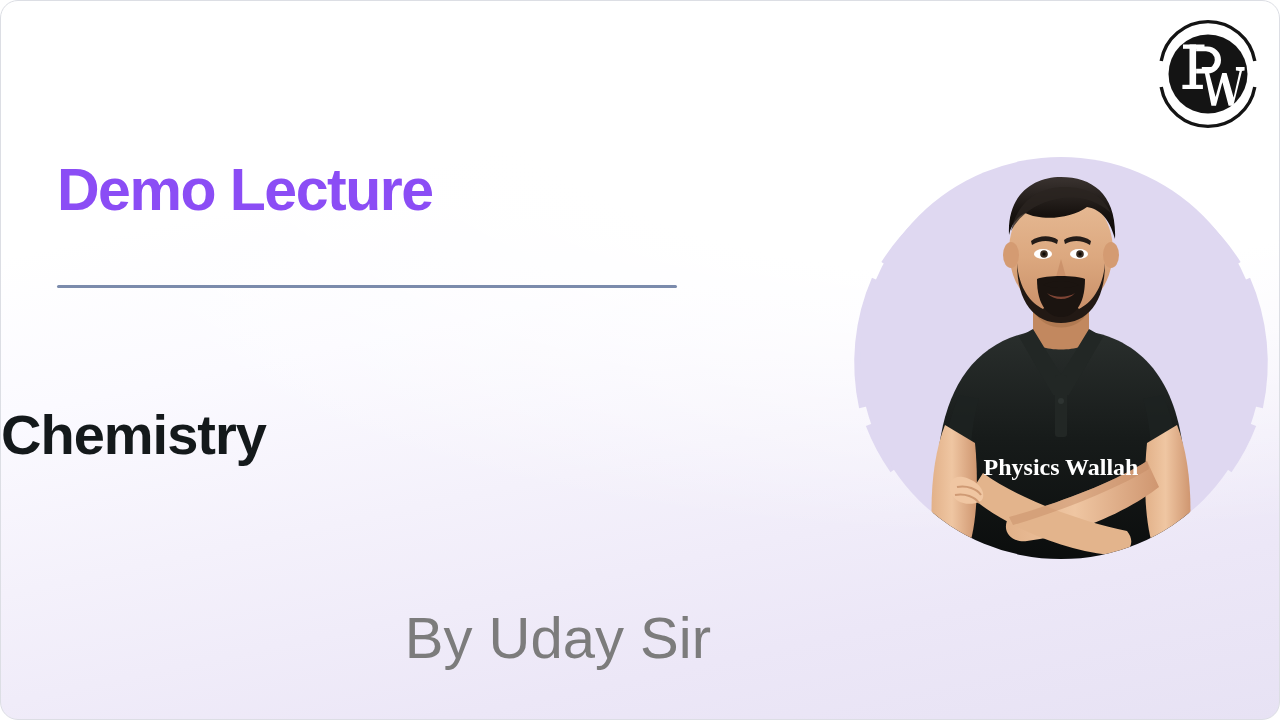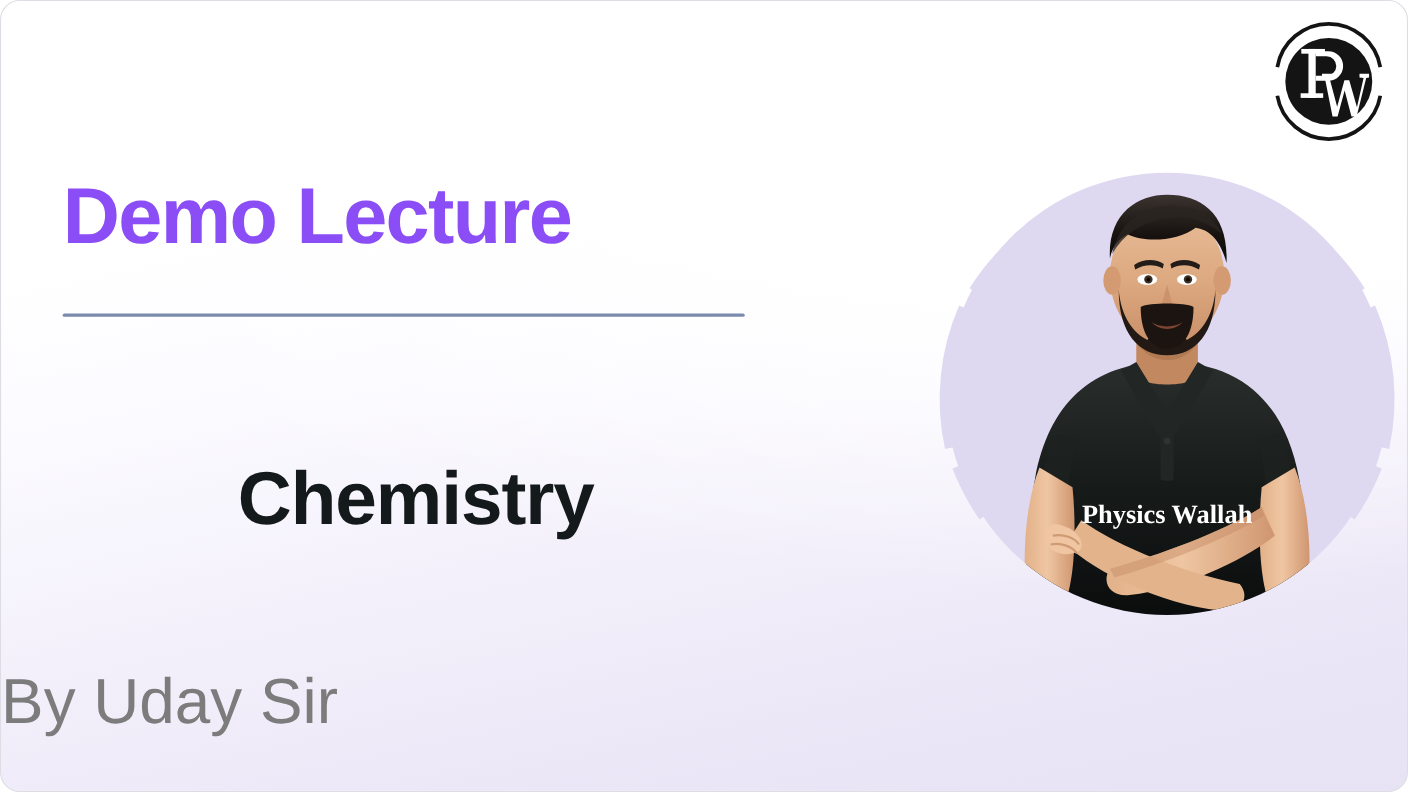--- a/index.html
+++ b/index.html
@@ -50,21 +50,21 @@
     top: 0;
     width: 740px;
     height: 720px;
   }
 
   .slide-title {
     position: absolute;
     left: 56px;
     top: 160px;
     margin: 0;
-    font-size: 72px;
+    font-size: 59px;
     line-height: 1.0;
     font-weight: 700;
     letter-spacing: -1.5px;
     color: #8b4df5;
     white-space: nowrap;
   }
 
   .title-rule {
     position: absolute;
     left: 56px;
@@ -73,36 +73,35 @@
     height: 3px;
     background: #7b8bac;
     border-radius: 2px;
   }
 
   .subject {
     position: absolute;
     left: 0;
     top: 406px;
     width: 730px;
-    margin: 12px;
-    text-align: center;
-    font-size: 68px;
+    margin: 0;
+    font-size: 56px;
     line-height: 1.0;
     font-weight: 700;
     letter-spacing: -1px;
     color: #14191b;
   }
 
   .presenter {
     position: absolute;
     left: 0;
     top: 608px;
     width: 710px;
     margin: 0;
-    text-align: left;
+    text-align: right;
     font-size: 58px;
     line-height: 1.0;
     font-weight: 400;
     letter-spacing: 0px;
     color: #7c7c7c;
   }
 
   
   .portrait-wrap {
     position: absolute;

